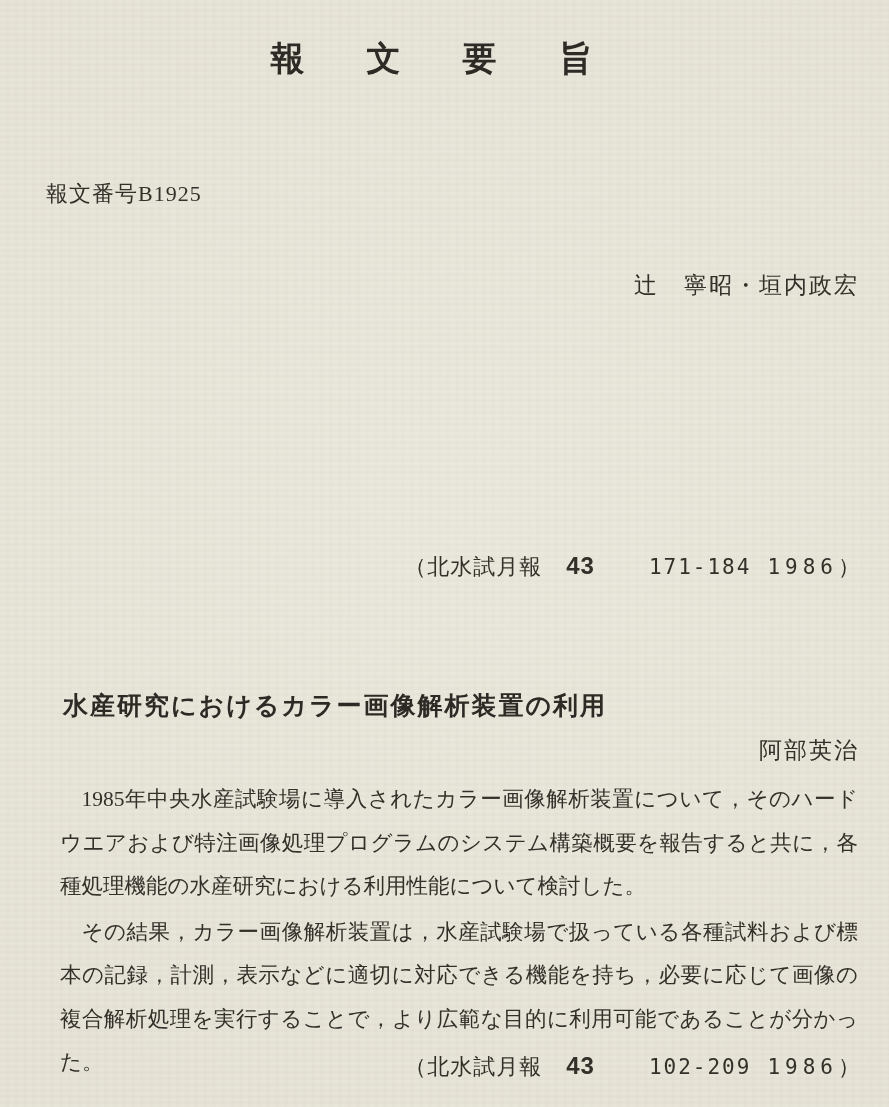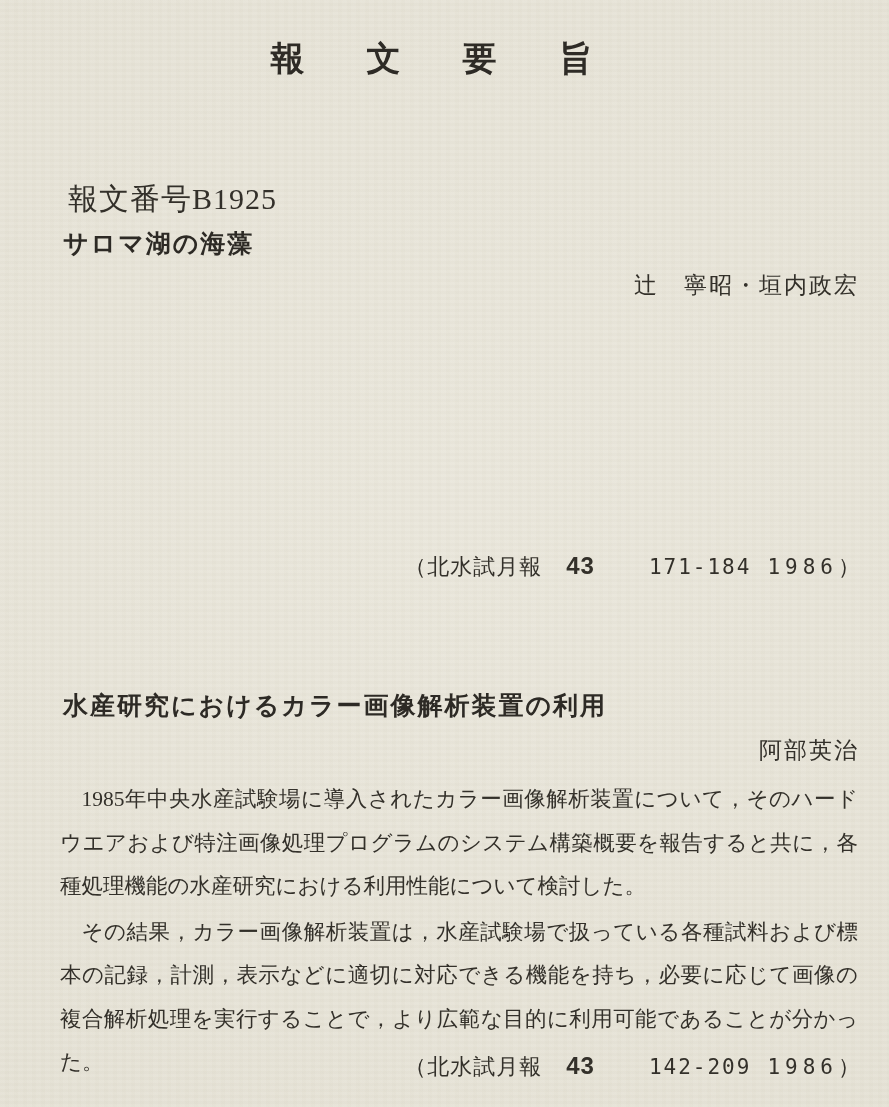--- a/index.html
+++ b/index.html
@@ -32,22 +32,22 @@
     top: 36px; left: 0; right: 12px;
     text-align: center;
     font-family: "Liberation Sans", "DejaVu Sans", sans-serif;
     font-weight: 700;
     font-size: 34px;
     letter-spacing: 14px;
     color: #2e2b26;
   }
   .report-number {
     position: absolute;
-    left: 68px;
-    font-size: 30px;
+    left: 46px;
+    font-size: 22px;
     letter-spacing: 1px;
   }
   .article-title {
     position: absolute;
     left: 63px;
     font-family: "Liberation Sans", "DejaVu Sans", sans-serif;
     font-weight: 700;
     font-size: 25px;
     letter-spacing: 2px;
     color: #2d2a25;
@@ -110,25 +110,24 @@
   #e2-cite    { top: 1052px; }
 </style>
 </head>
 <body>
 
 <div class="page">
 
   <div class="doc-title">報　文　要　旨</div>
 
   <div class="report-number" id="e1-number">報文番号B1925</div>
-  <div class="article-title" id="e1-title">サロマ湖の海藻</div>
   <div class="authors" id="e1-authors">辻　寧昭・垣内政宏</div>
   <div class="citation" id="e1-cite"><span class="cite-open">（</span><span class="cite-journal">北水試月報</span><span class="cite-volume">43</span><span class="cite-pages">171-184</span><span class="cite-year">1986</span><span class="cite-close">）</span></div>
 
   <div class="article-title" id="e2-title">水産研究におけるカラー画像解析装置の利用</div>
   <div class="authors" id="e2-authors">阿部英治</div>
   <div class="abstract" id="e2-abs">
     <p>1985年中央水産試験場に導入されたカラー画像解析装置について，そのハードウエアおよび特注画像処理プログラムのシステム構築概要を報告すると共に，各種処理機能の水産研究における利用性能について検討した。</p>
     <p>その結果，カラー画像解析装置は，水産試験場で扱っている各種試料および標本の記録，計測，表示などに適切に対応できる機能を持ち，必要に応じて画像の複合解析処理を実行することで，より広範な目的に利用可能であることが分かった。</p>
   </div>
-  <div class="citation" id="e2-cite"><span class="cite-open">（</span><span class="cite-journal">北水試月報</span><span class="cite-volume">43</span><span class="cite-pages">142-209</span><span class="cite-year">1986</span><span class="cite-close">）</span></div>
+  <div class="citation" id="e2-cite"><span class="cite-open">（</span><span class="cite-journal">北水試月報</span><span class="cite-volume">43</span><span class="cite-pages">102-209</span><span class="cite-year">1986</span><span class="cite-close">）</span></div>
 
 </div>
 
 </body></html>

